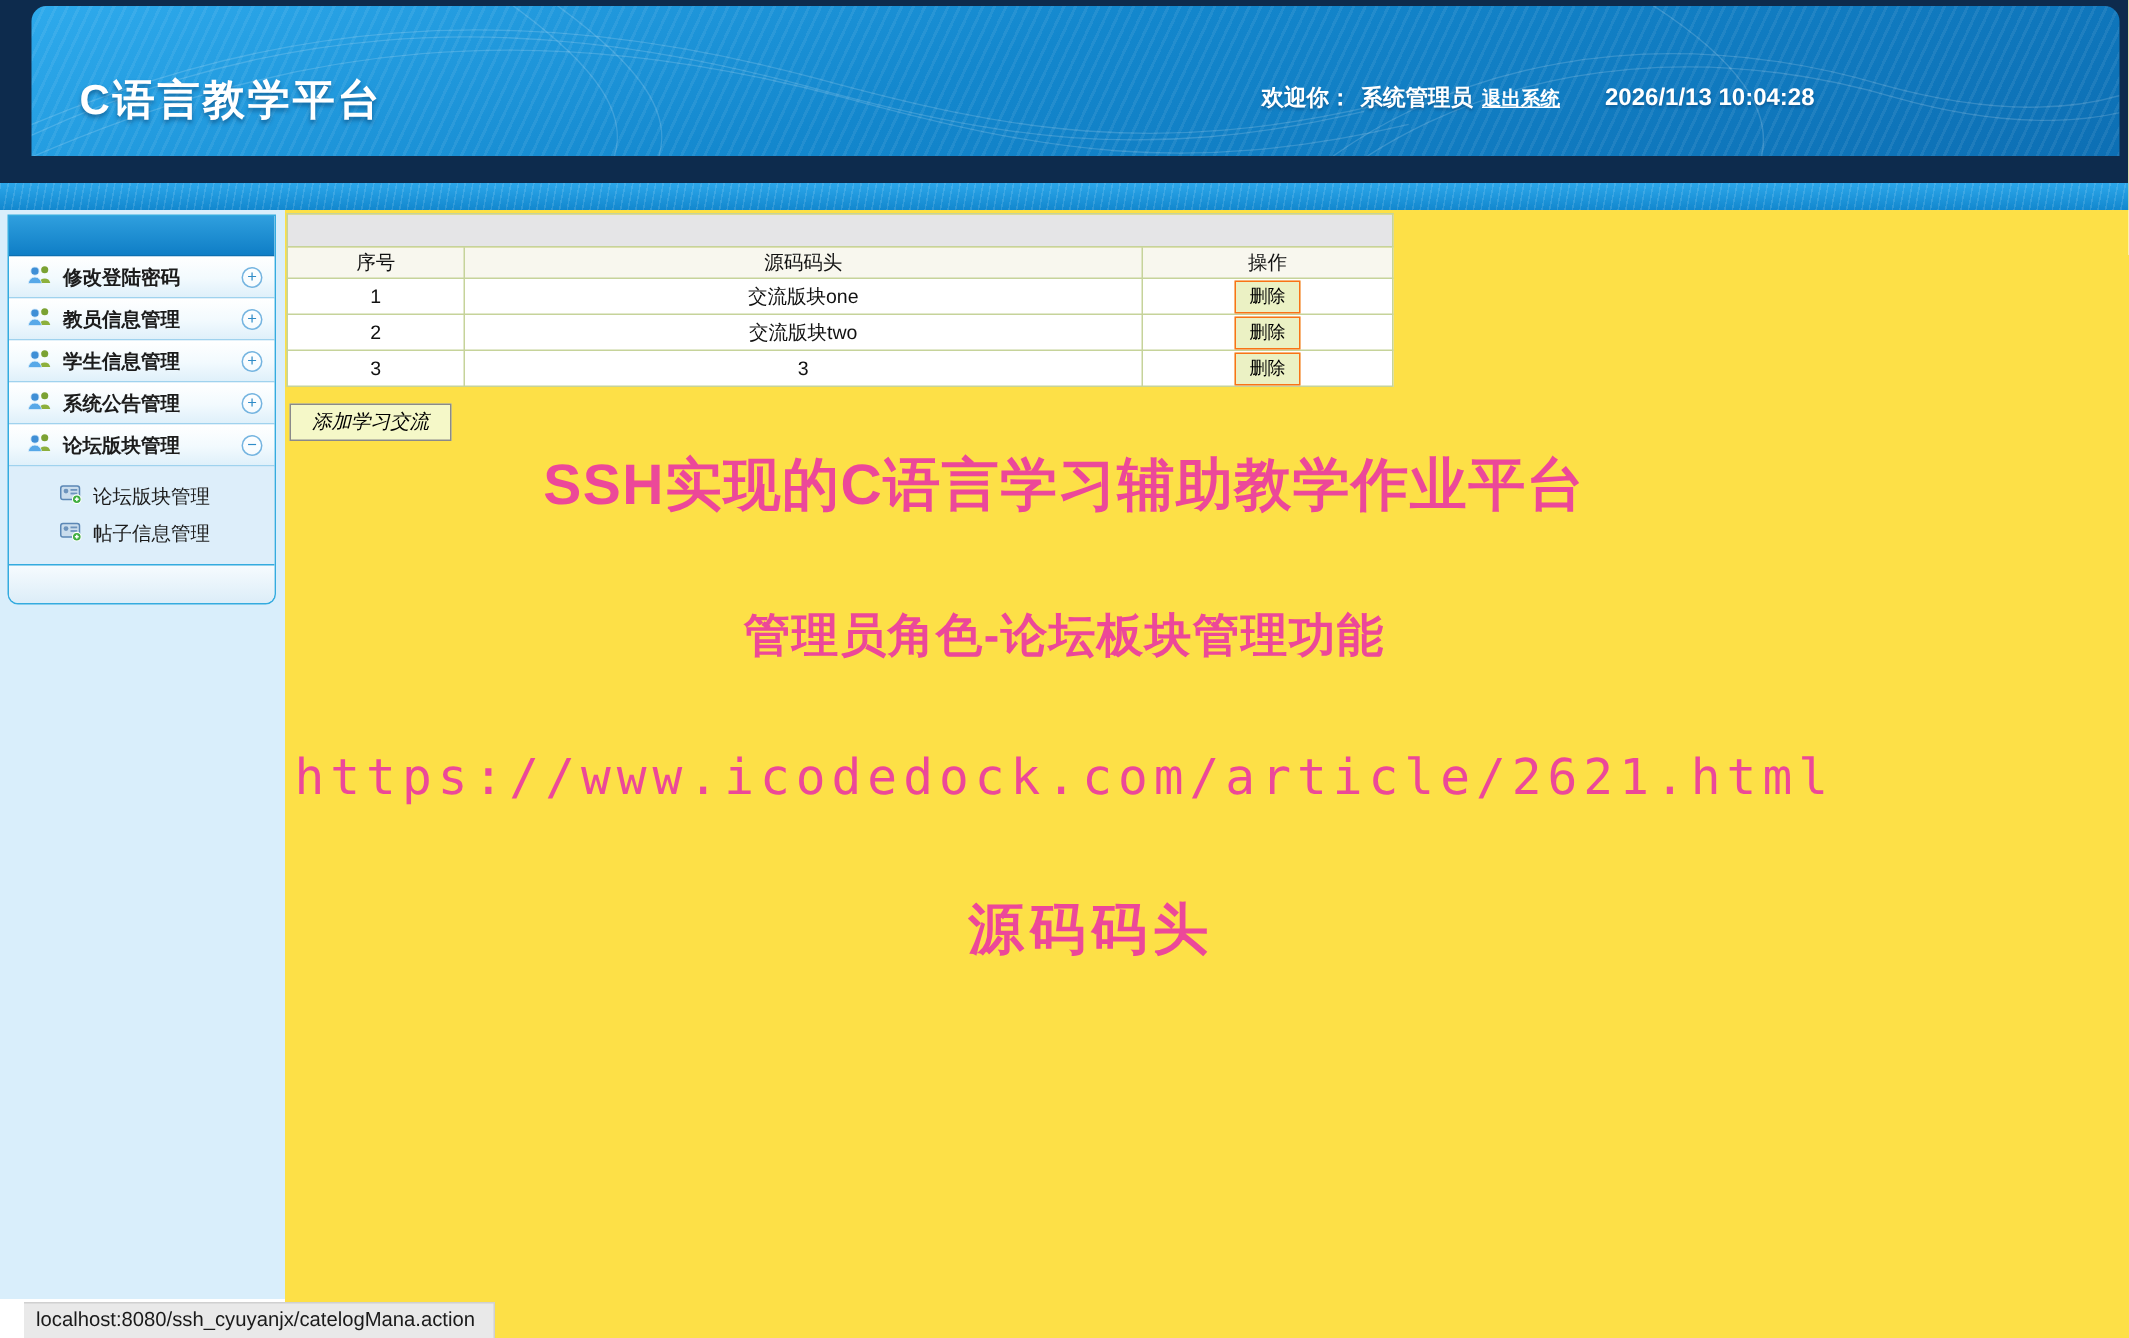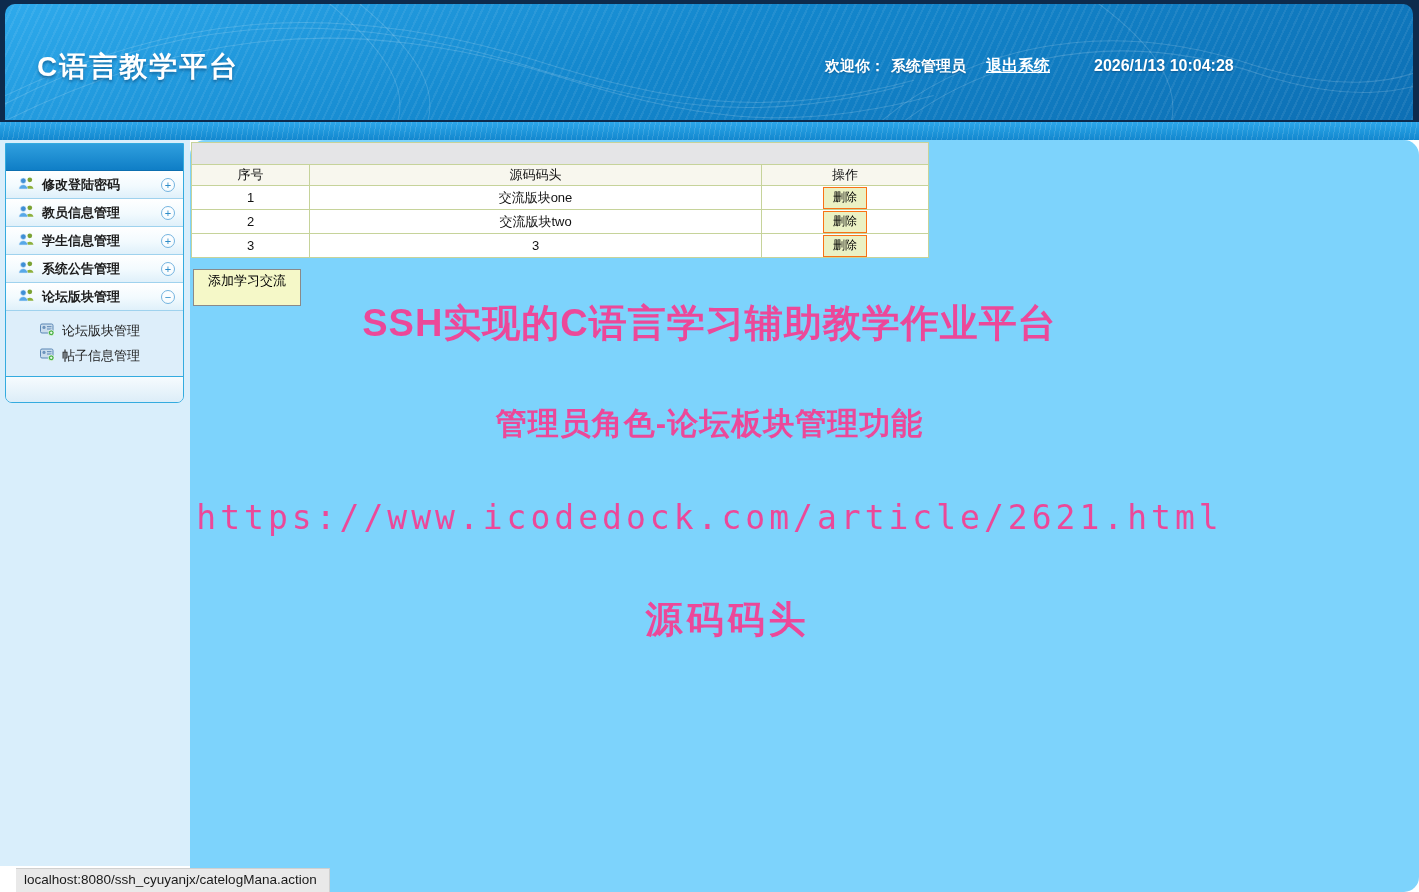--- a/index.html
+++ b/index.html
@@ -2,72 +2,72 @@
 <html><head>
 <meta charset="utf-8">
 <style>
   * { margin:0; padding:0; box-sizing:border-box; }
   html,body { width:1419px; height:892px; }
   body { font-family:"Liberation Sans","DejaVu Sans",sans-serif; background:#ffffff; }
   .page { position:relative; width:1419px; height:892px; overflow:hidden; background:#ffffff; }
 
   
   .top { position:absolute; top:0; left:0; width:100%; height:140px; background:#0d2b4d; }
-  .banner { position:absolute; top:4px; left:5px; right:6px; height:116px;
+  .banner { position:absolute; top:4px; left:21px; right:6px; height:100px;
             border-radius:10px 10px 0 0; overflow:hidden;
             background:linear-gradient(160deg,#2eaaec 0%,#1387cd 45%,#0d6fb4 100%); }
   .banner .hatch { position:absolute; inset:0;
             background:repeating-linear-gradient(115deg, rgba(255,255,255,0.07) 0 2px, rgba(255,255,255,0) 2px 7px); }
   .banner svg.waves { position:absolute; inset:0; width:100%; height:100%; }
   .sub-strip { position:absolute; left:0; right:0; bottom:0; height:18px;
             background:linear-gradient(180deg,#2ca7ea,#1287ce); overflow:hidden; }
   .sub-strip .hatch { position:absolute; inset:0;
             background:repeating-linear-gradient(100deg, rgba(255,255,255,0.12) 0 1px, rgba(255,255,255,0) 1px 5px); }
 
   .app-title { position:absolute; left:32px; top:44px; color:#ffffff; font-size:28px; font-weight:bold;
             letter-spacing:2px; text-shadow:0 2px 3px rgba(0,40,80,0.45); }
   .header-right { position:absolute; left:820px; top:52px; display:flex; align-items:baseline; color:#ffffff; }
   .welcome-label, .username { font-size:15px; font-weight:bold; text-shadow:0 1px 2px rgba(0,40,80,0.4); }
   .username { margin-left:6px; }
-  .logout-link { font-size:16px; font-weight:bold; color:#ffffff; text-decoration:underline; margin-left:20px; cursor:pointer; }
-  .header-datetime { font-size:16px; font-weight:bold; margin-left:44px; text-shadow:0 1px 2px rgba(0,40,80,0.4); }
+  .logout-link { font-size:13px; font-weight:bold; color:#ffffff; text-decoration:underline; margin-left:6px; cursor:pointer; }
+  .header-datetime { font-size:16px; font-weight:bold; margin-left:30px; text-shadow:0 1px 2px rgba(0,40,80,0.4); }
 
   
   .sidebar-col { position:absolute; top:140px; left:0; width:190px; height:726px; background:#d9eefb; }
   .menu-box { margin:3px 6px 0 5px; border:1px solid #34abdf; border-radius:0 0 7px 7px;
             background:#eaf5fc; overflow:hidden; }
   .menu-head { height:27px; background:linear-gradient(180deg,#2f9fde,#0f7ec6); border-bottom:1px solid #0d6fb0; }
   .menu-item { height:28px; display:flex; align-items:center; padding:0 8px 0 12px;
             background:linear-gradient(180deg,#ffffff 0%,#f2fafe 55%,#dff0fa 100%);
             border-bottom:1px solid #9fd2ee; font-size:13px; color:#1c1c1c; cursor:pointer; }
   .menu-item.active .menu-label { font-weight:bold; }
   .menu-label { margin-left:7px;font-weight:bold; }
   .expand-circle { margin-left:auto; width:14px; height:14px; border:1px solid #74b4e0; border-radius:50%;
             color:#2f8cc8; font-size:11px; line-height:12px; text-align:center; background:rgba(255,255,255,0.6); }
   .submenu { background:#ddeefa; padding:7px 0 8px 0; }
   .submenu-item { height:25px; display:flex; align-items:center; padding-left:34px; font-size:13px; color:#1c1c1c; cursor:pointer; }
   .submenu-item .submenu-label { margin-left:7px; }
   .menu-footer { border-top:1px solid #34abdf; height:26px;
             background:linear-gradient(180deg,#f6fbfe 0%,#dcedf8 100%); }
 
   
-  .content { position:absolute; top:140px; left:190px; right:0; bottom:0; background:#7dd3fc;border-radius:15px; }
+  .content { position:absolute; top:140px; left:190px; right:0; bottom:0; background:#fde047; }
   table.data-table { border-collapse:collapse; margin:2px 0 0 1px; table-layout:fixed; }
   table.data-table td, table.data-table th { border:1px solid #c6d39a; text-align:center;
             font-size:13px; color:#111; font-weight:normal; }
   .t-topbar td { background:#e5e5e7; height:22px; }
   .t-head th { background:#f8f7ee; height:21px; }
   .t-row td { background:#ffffff; height:24px; }
   .col-no { width:118px; } .col-name { width:452px; } .col-op { width:167px; }
   .delete-btn { display:inline-block; background:#ebf1c4; border:1px solid #f97316;
             padding:1px 9px 2px 9px; font-size:12px; color:#000; cursor:pointer;
             font-family:Liberation Mono, monospace; }
   .add-btn { display:inline-block; margin:11px 0 0 3px; background:#f5f8c8; border:1px solid #8a8a8a;
-            padding:2px 14px 15px 14px; font-size:13px; color:#000; cursor:pointer;
-            font-family:"Liberation Sans","DejaVu Sans",sans-serif; }
+            padding:2px 14px 3px 14px; font-size:13px; color:#000; cursor:pointer;
+            font-family:"Liberation Sans","DejaVu Sans",sans-serif;font-style:italic; }
 
   
   .watermark { position:absolute; left:0; top:140px; width:1419px; height:600px; pointer-events:none; }
   .wm-line { position:absolute; left:0; width:100%; text-align:center; color:#ec4899; }
   .wm-1 { top:158px; font-size:38px; font-weight:bold; letter-spacing:1px; }
   .wm-2 { top:263px; font-size:31px; font-weight:bold; letter-spacing:1px; }
   .wm-3 { top:358px; font-size:33px; font-family:"DejaVu Sans Mono","Liberation Mono",monospace; letter-spacing:4px; }
   .wm-4 { top:455px; font-size:37px; font-weight:bold; letter-spacing:4px;margin-left:18px; }
 
   

